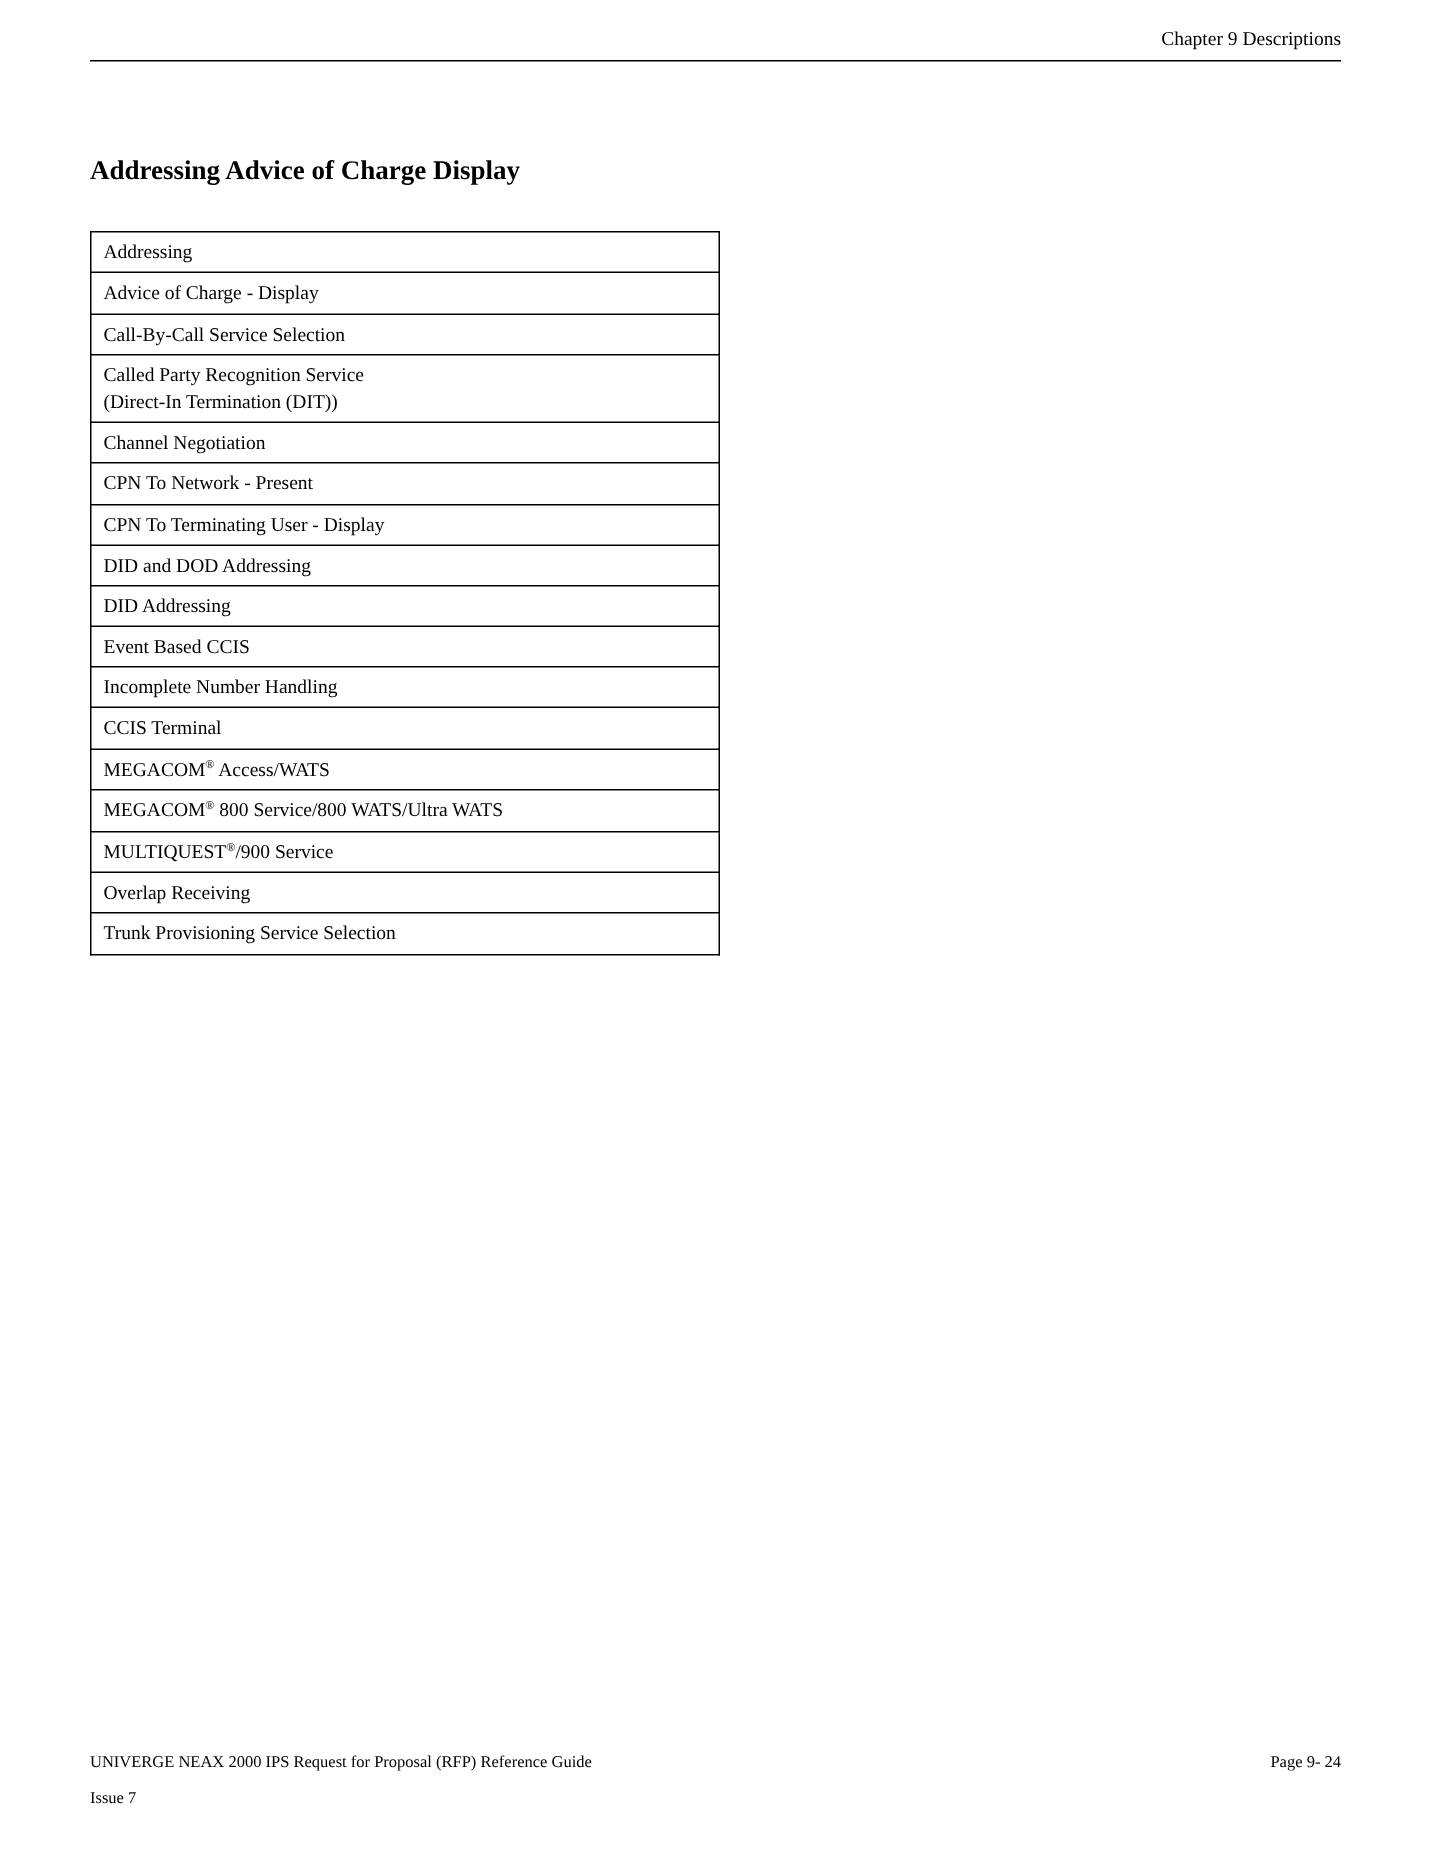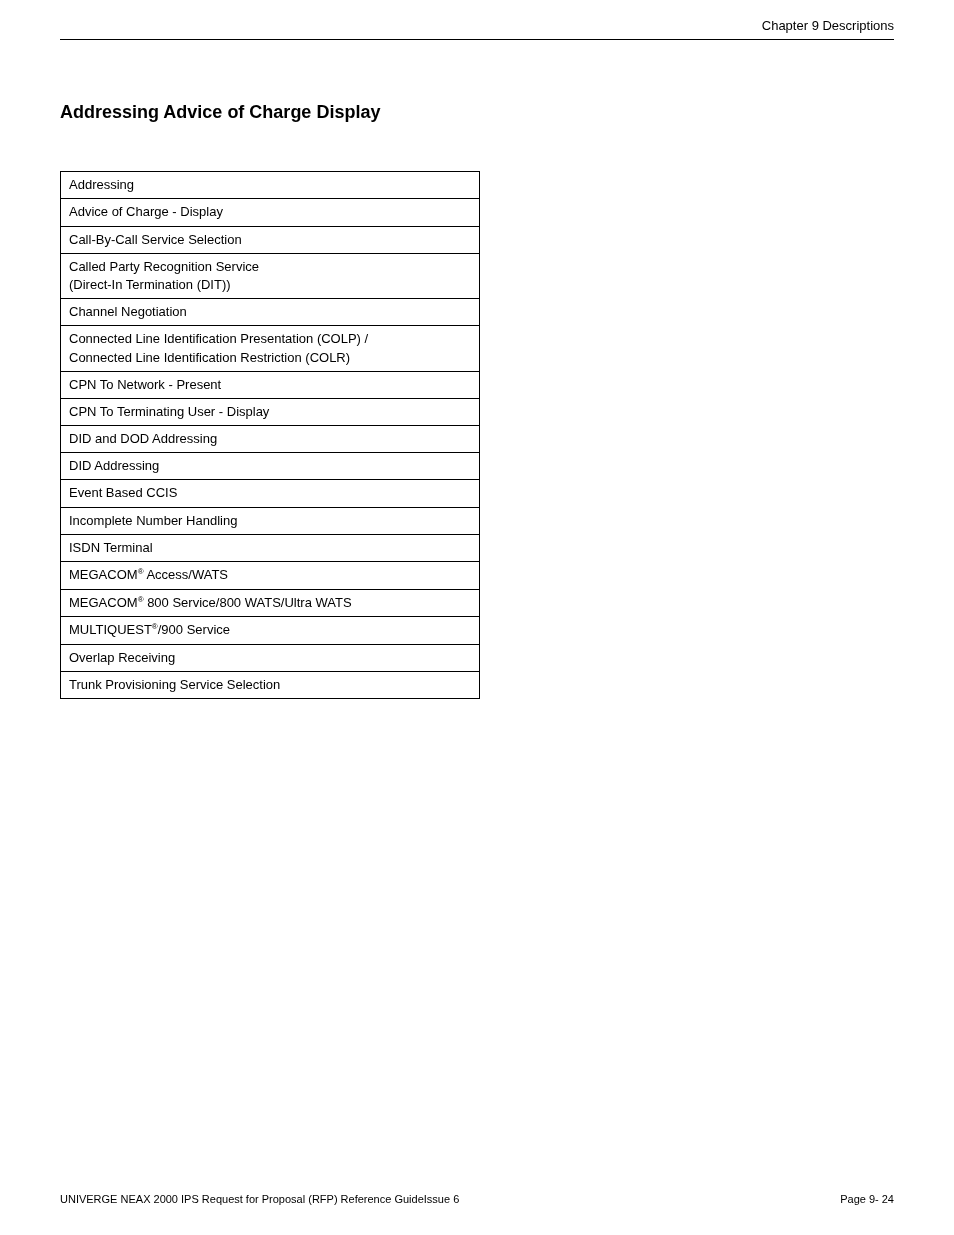--- a/index.html
+++ b/index.html
@@ -1,18 +1,19 @@
 <!DOCTYPE html>
 <html><head>
   <meta charset="utf-8">
   <style>
     * {
       margin: 0;
       padding: 0;
       box-sizing: border-box;
+      font-family: Liberation Serif, serif;
     }
 
     body {
       width: 954px;
       min-height: 1235px;
       background: #ffffff;
       font-family: Arial, Helvetica, sans-serif;
       font-size: 13px;
       color: #000000;
       position: relative;
@@ -38,21 +39,21 @@
       margin: 6px 60px 0 60px;
     }
 
     .content {
       padding: 60px 60px 0 60px;
     }
 
     .page-title {
       font-size: 18px;
       font-weight: bold;
-      margin-bottom: 46px;
+      margin-bottom: 28px;
       line-height: 1.4;
     }
 
     .table-container {
       margin-top: 10px;
     }
 
     table {
       border-collapse: collapse;
       width: 420px;
@@ -71,20 +72,22 @@
       bottom: 30px;
       left: 60px;
       right: 60px;
       display: flex;
       justify-content: space-between;
       font-size: 11px;
     }
 
     .footer-left {
       display: flex;
+      flex-direction: column;
+      gap: 12px;
     }
 
     sup {
       font-size: 8px;
       vertical-align: super;
     }
   </style>
 </head>
 <body>
 
@@ -109,42 +112,39 @@
             <tr>
               <td>Call-By-Call Service Selection</td>
             </tr>
             <tr>
               <td>Called Party Recognition Service<br>(Direct-In Termination (DIT))</td>
             </tr>
             <tr>
               <td>Channel Negotiation</td>
             </tr>
             <tr>
-              <td>Connected Line Identification Presentation (COLP) /<br>Connected Line Identification Restriction (COLR)</td>
-            </tr>
-            <tr>
               <td>CPN To Network - Present</td>
             </tr>
             <tr>
               <td>CPN To Terminating User - Display</td>
             </tr>
             <tr>
               <td>DID and DOD Addressing</td>
             </tr>
             <tr>
               <td>DID Addressing</td>
             </tr>
             <tr>
               <td>Event Based CCIS</td>
             </tr>
             <tr>
               <td>Incomplete Number Handling</td>
             </tr>
             <tr>
-              <td>ISDN Terminal</td>
+              <td>CCIS Terminal</td>
             </tr>
             <tr>
               <td>MEGACOM<sup>®</sup> Access/WATS</td>
             </tr>
             <tr>
               <td>MEGACOM<sup>®</sup> 800 Service/800 WATS/Ultra WATS</td>
             </tr>
             <tr>
               <td>MULTIQUEST<sup>®</sup>/900 Service</td>
             </tr>
@@ -155,19 +155,19 @@
               <td>Trunk Provisioning Service Selection</td>
             </tr>
           </tbody>
       </table>
     </div>
   </div>
 
   <div class="footer">
     <div class="footer-left">
       <span>UNIVERGE NEAX 2000 IPS Request for Proposal (RFP) Reference Guide</span>
-      <span>Issue 6</span>
+      <span>Issue 7</span>
     </div>
     <div class="footer-right">
       <span>Page 9- 24</span>
     </div>
   </div>
 </div>
 
 </body></html>

